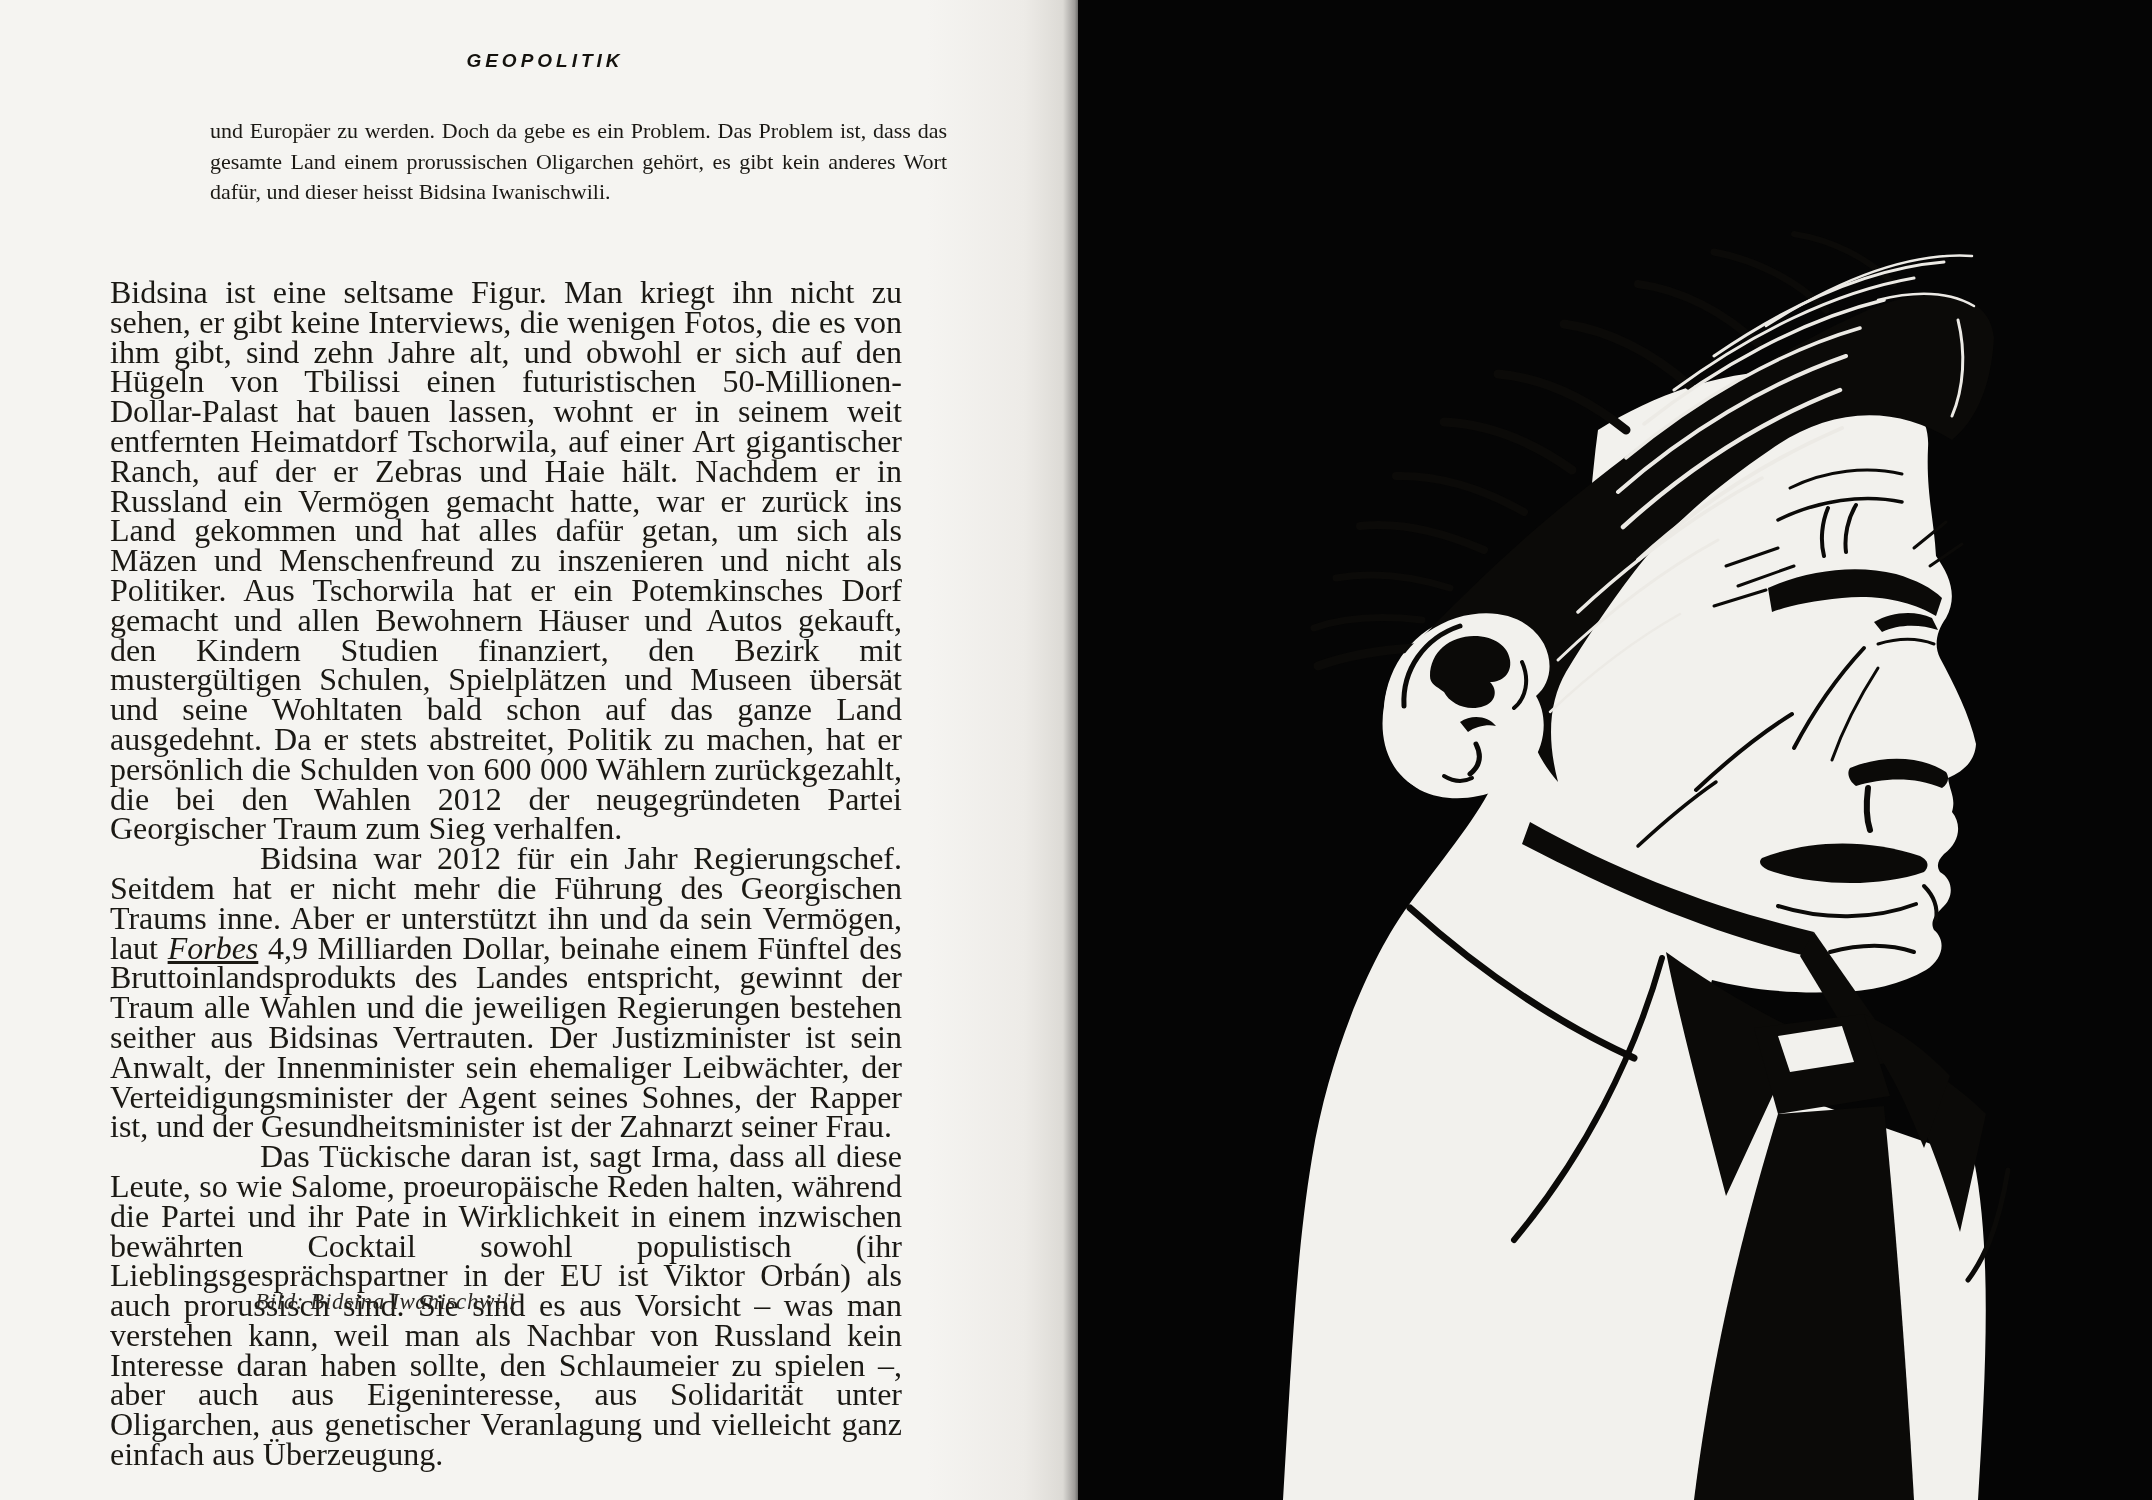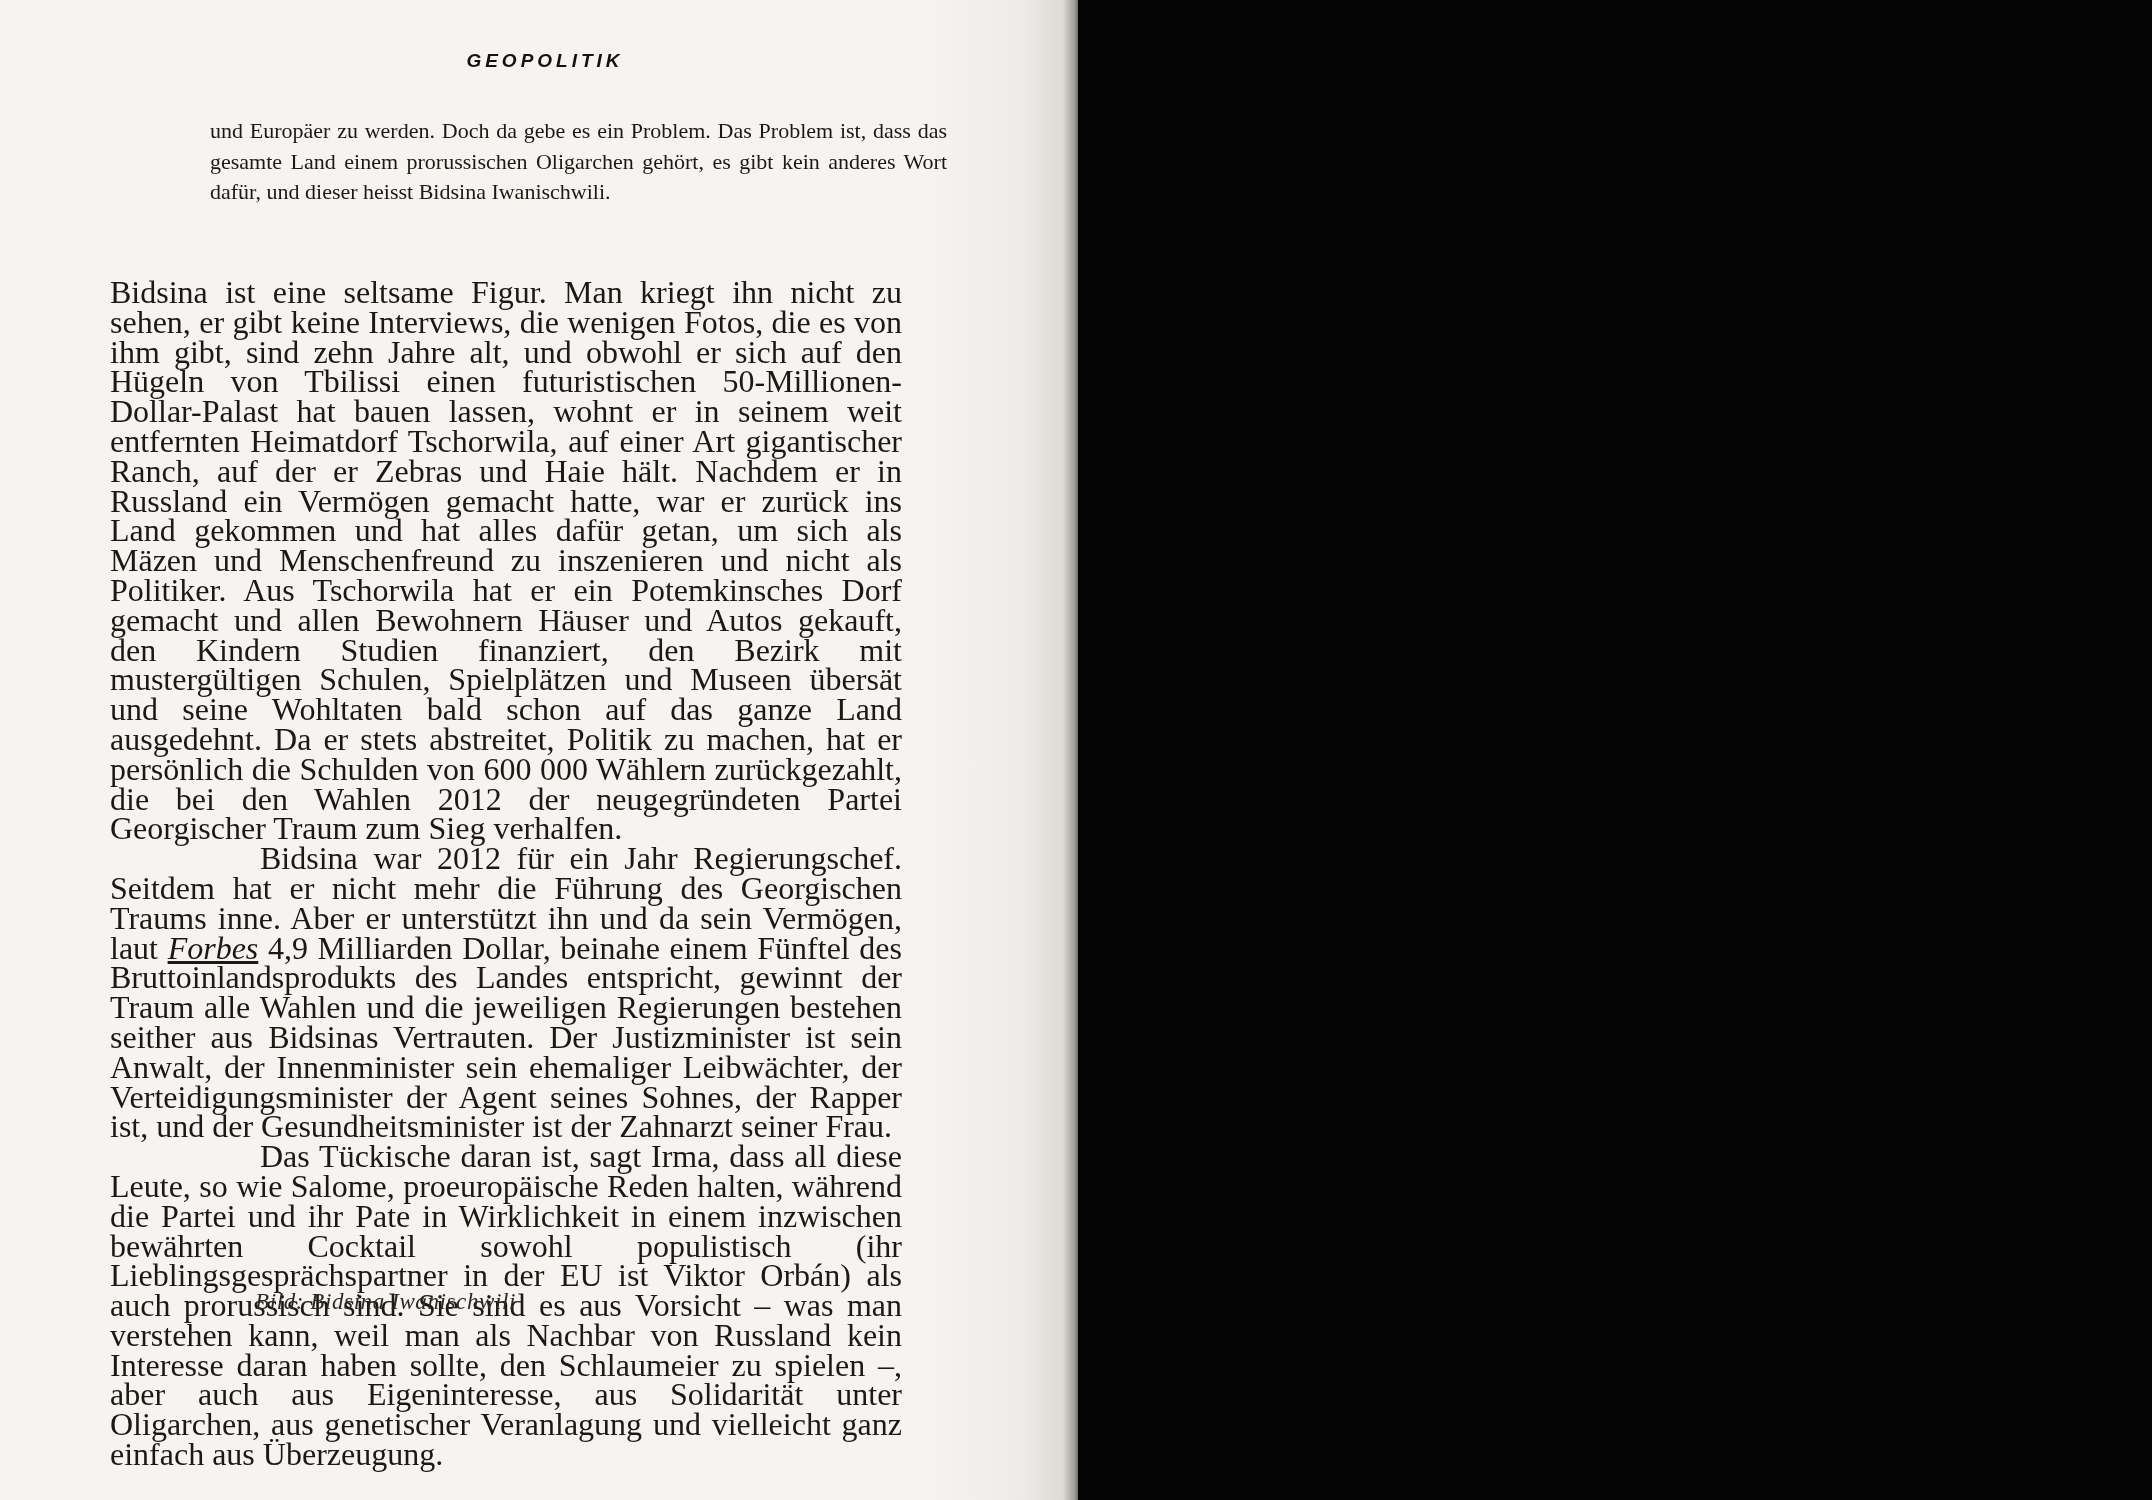--- a/index.html
+++ b/index.html
@@ -1,21 +1,21 @@
 <!DOCTYPE html>
 <html lang="de" style="--page-bg: #f5f4f1; --panel-bg: #050505; --gold: #9a7b2a; --text: #1b1914;"><head>
 <meta charset="utf-8">
 <style>
   html,body{margin:0;padding:0;}
   body{
     width:2152px;height:1500px;overflow:hidden;
     font-family:"Liberation Serif", serif;
     background:#050505;
   }
-  .spread{position:relative;width:2152px;height:1500px;display:flex;flex-direction:column;}
+  .spread{position:relative;width:2152px;height:1500px;display:flex;}
 
   
   .page-left{
     position:relative;width:1078px;height:1500px;flex:0 0 auto;
     background:linear-gradient(90deg,
       var(--page-bg) 0%, var(--page-bg) 86%,
       #edebe7 95%, #dcdad5 98.6%, #9e9c99 99.7%, #6e6d6b 100%);
   }
   .kicker{
     position:absolute;top:50px;left:12px;right:0;

